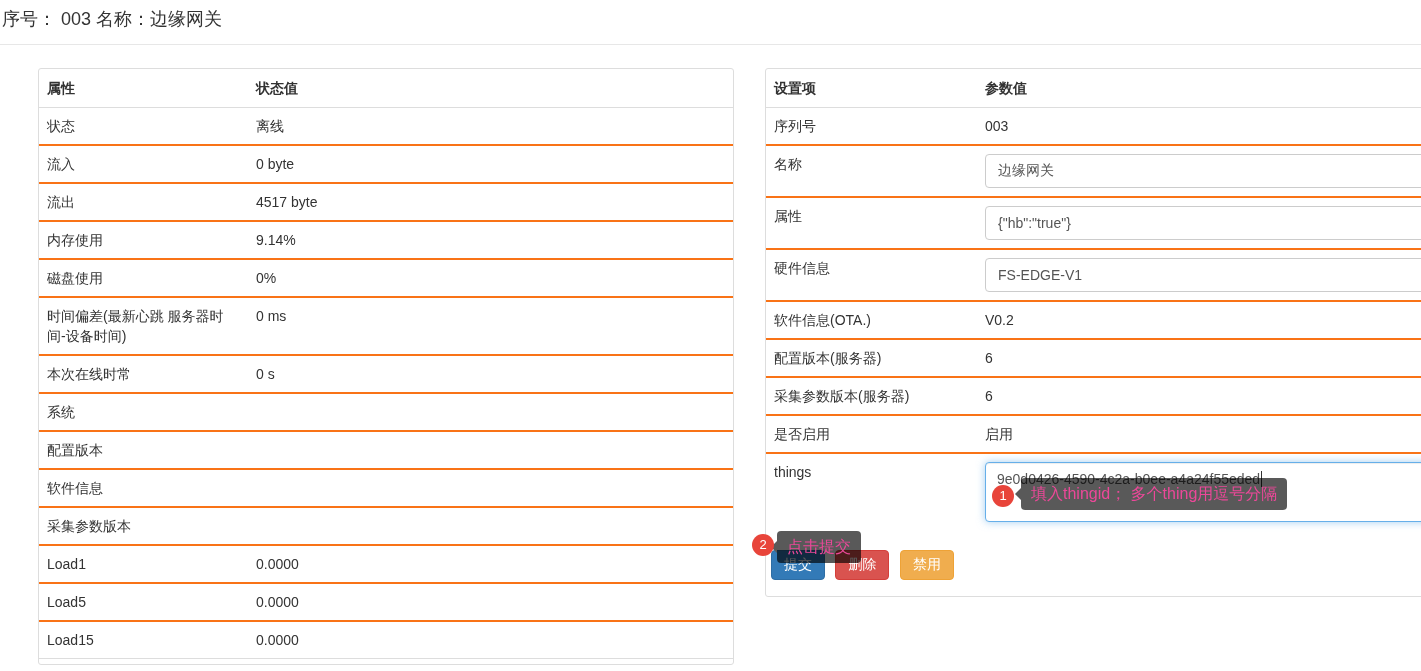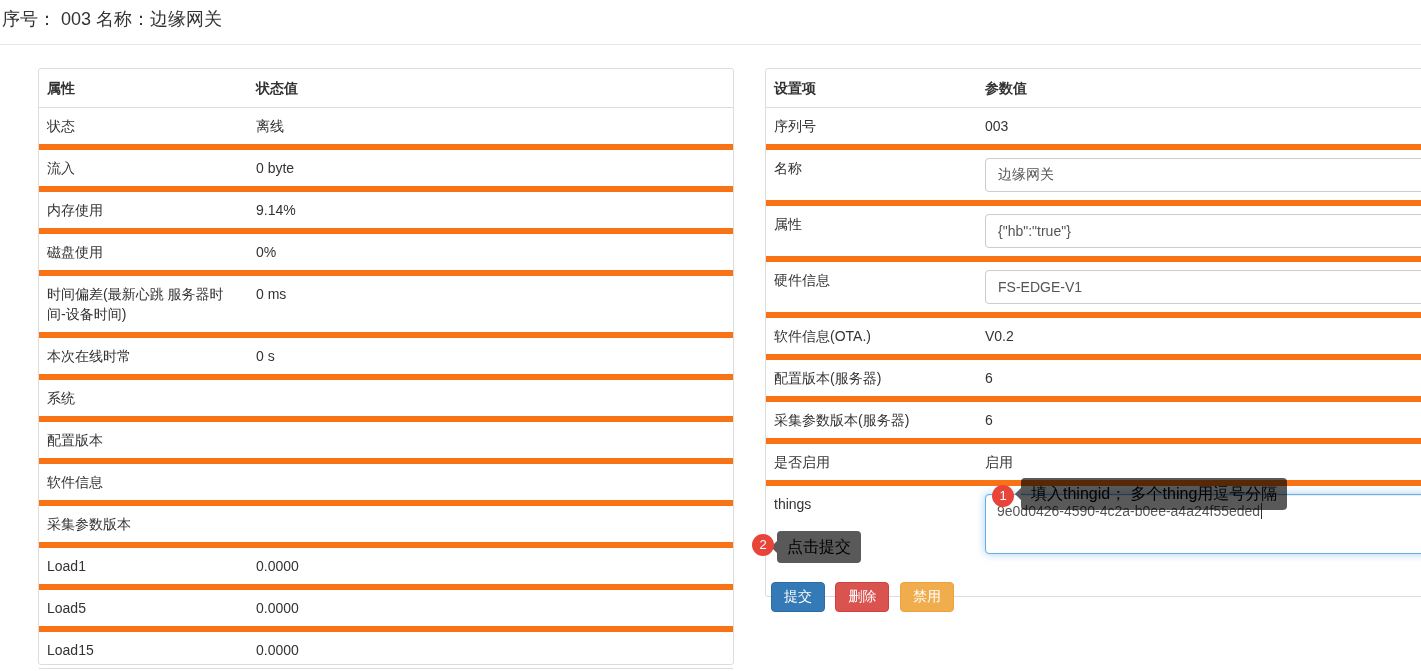--- a/index.html
+++ b/index.html
@@ -7,21 +7,21 @@
     font-family:"Liberation Sans","DejaVu Sans",sans-serif; }
   .page-title { position:absolute; left:2px; top:7px; font-size:18px; color:#333; white-space:pre; }
   .top-divider { position:absolute; left:0; top:44px; width:1421px; height:0; border-top:1px solid #e7e7e7; }
 
   .panel { position:absolute; border:1px solid #ddd; border-radius:3px; background:#fff;margin-left:36px; }
   .panel-left  { left:2px;   top:68px; width:696px; height:597px; }
   .panel-right { left:729px; top:68px; width:694px; height:529px; }
 
   table { width:100%; border-collapse:collapse; font-size:14px; color:#333; table-layout:fixed; }
   th { text-align:left; font-weight:bold; padding:9px 8px; border-bottom:1px solid #ddd; line-height:20px; }
-  td { padding:8px; border-top:6px solid #f97316; line-height:20px; vertical-align:top; }
+  td { padding:8px; border-top:2px solid #f97316; line-height:20px; vertical-align:top; }
   tbody tr:first-child td { border-top:none; }
   .panel-left  th.lbl, .panel-left  td.lbl { width:209px; }
   .panel-right th.lbl, .panel-right td.lbl { width:211px; }
   .panel-left table { border-bottom:1px solid #ddd; }
 
   input.form-control { display:block; width:100%; height:34px; padding:0 12px; font-size:14px;
     line-height:20px; color:#555; background:#fff; border:1px solid #ccc; border-radius:4px;
     font-family:"Liberation Sans","DejaVu Sans",sans-serif; }
 
   .fake-textarea { position:relative; width:462px; height:60px; padding:6px 11px; font-size:14px;
@@ -35,21 +35,21 @@
   .btn-row { margin:20px 0 0 5px; }
   .btn { display:inline-block; height:30px; padding:4px 12px; margin-right:6px; font-size:14px;
     line-height:20px; color:#fff; border:1px solid transparent; border-radius:4px; cursor:pointer;
     font-family:Liberation Serif, serif; }
   .btn-primary { background:#337ab7; border-color:#2e6da4; }
   .btn-danger  { background:#d9534f; border-color:#d43f3a; }
   .btn-warning { background:#f0ad4e; border-color:#eea236; }
 
   .hint-badge { position:absolute; width:22px; height:22px; border-radius:50%; background:#e8443a;
     color:#fff; font-size:13px; line-height:22px; text-align:center; z-index:20; }
-  .hint-tip { position:absolute; background:rgba(0,0,0,0.65); color:#000000; font-size:16px; line-height:24px;
+  .hint-tip { position:absolute; background:rgba(0,0,0,0.65); color:#ec4899; font-size:16px; line-height:24px;
     padding:4px 10px; border-radius:4px; white-space:nowrap; z-index:19; }
   .hint-tip:before { content:""; position:absolute; left:-6px; top:50%; margin-top:-6px;
     border-top:6px solid transparent; border-bottom:6px solid transparent; border-right:6px solid #595959; }
   .hint1-badge { left:992px; top:485px; }
   .hint1-tip   { left:1021px; top:478px; }
   .hint2-badge { left:752px; top:534px; }
   .hint2-tip   { left:777px; top:531px; }
 </style>
 </head>
 <body>
@@ -66,20 +66,24 @@
       </tr>
     </thead>
     <tbody>
       <tr>
           <td class="lbl">状态</td>
           <td>离线</td>
         </tr>
       <tr>
           <td class="lbl">流入</td>
           <td>0 byte</td>
+        </tr>
+      <tr>
+          <td class="lbl">流出</td>
+          <td>4517 byte</td>
         </tr>
       <tr>
           <td class="lbl">内存使用</td>
           <td>9.14%</td>
         </tr>
       <tr>
           <td class="lbl">磁盘使用</td>
           <td>0%</td>
         </tr>
       <tr>

